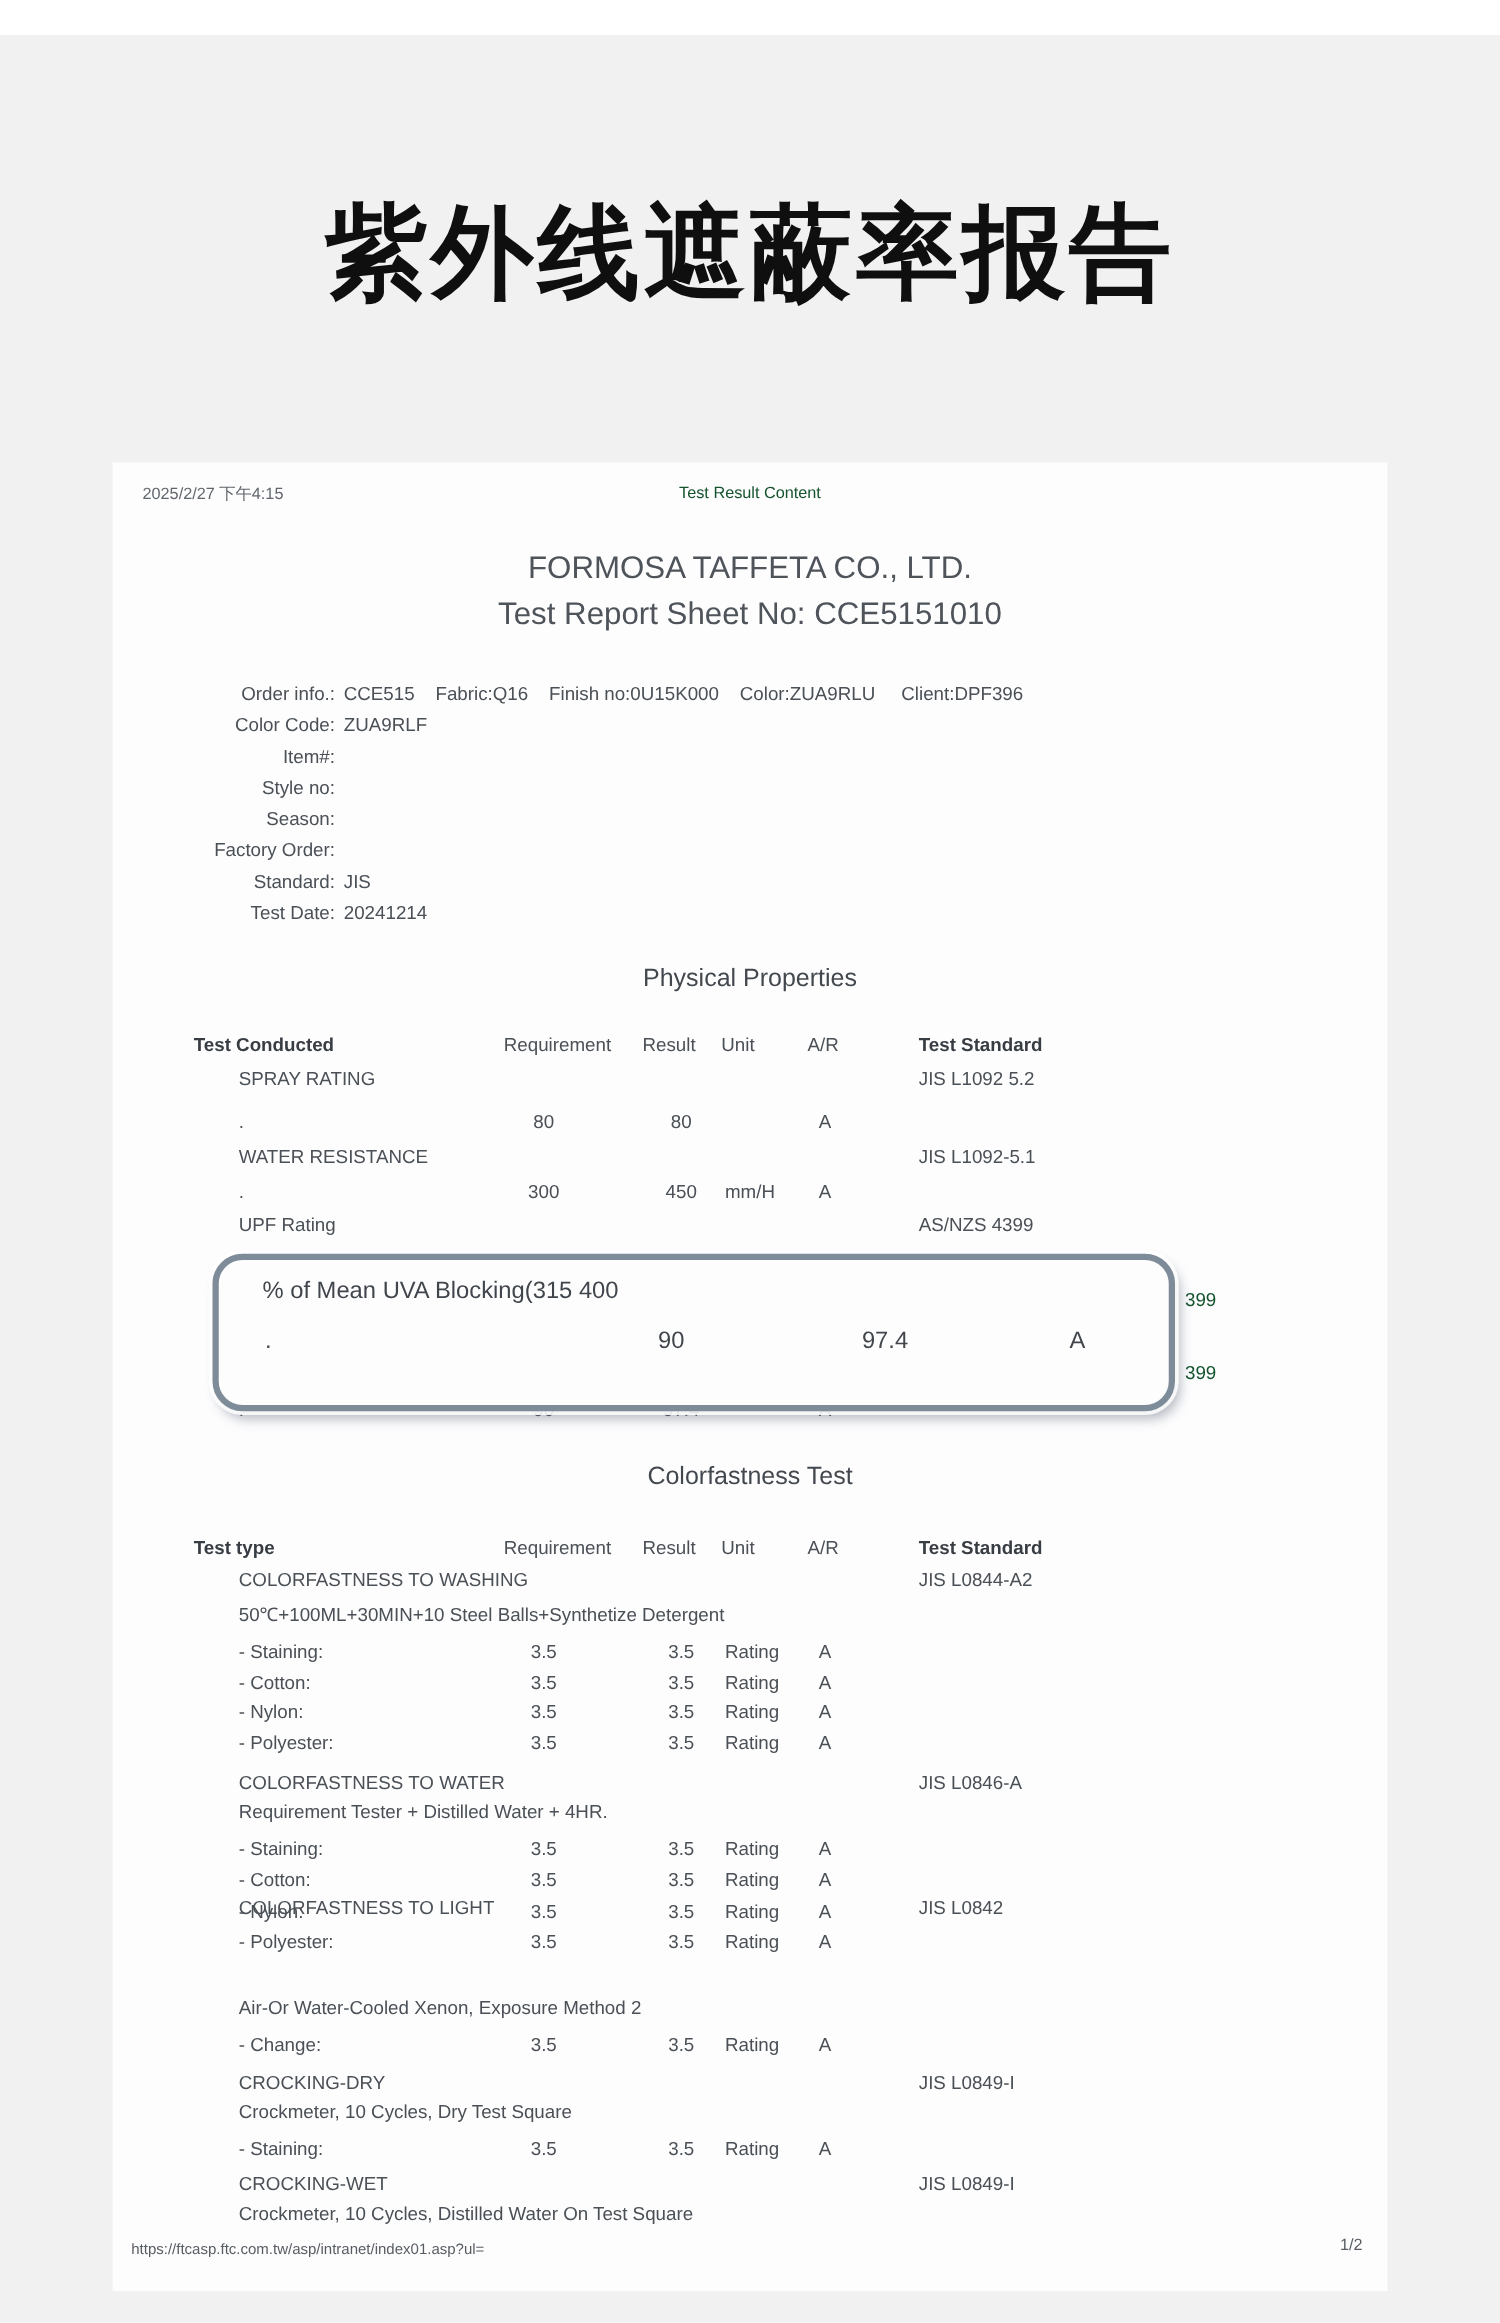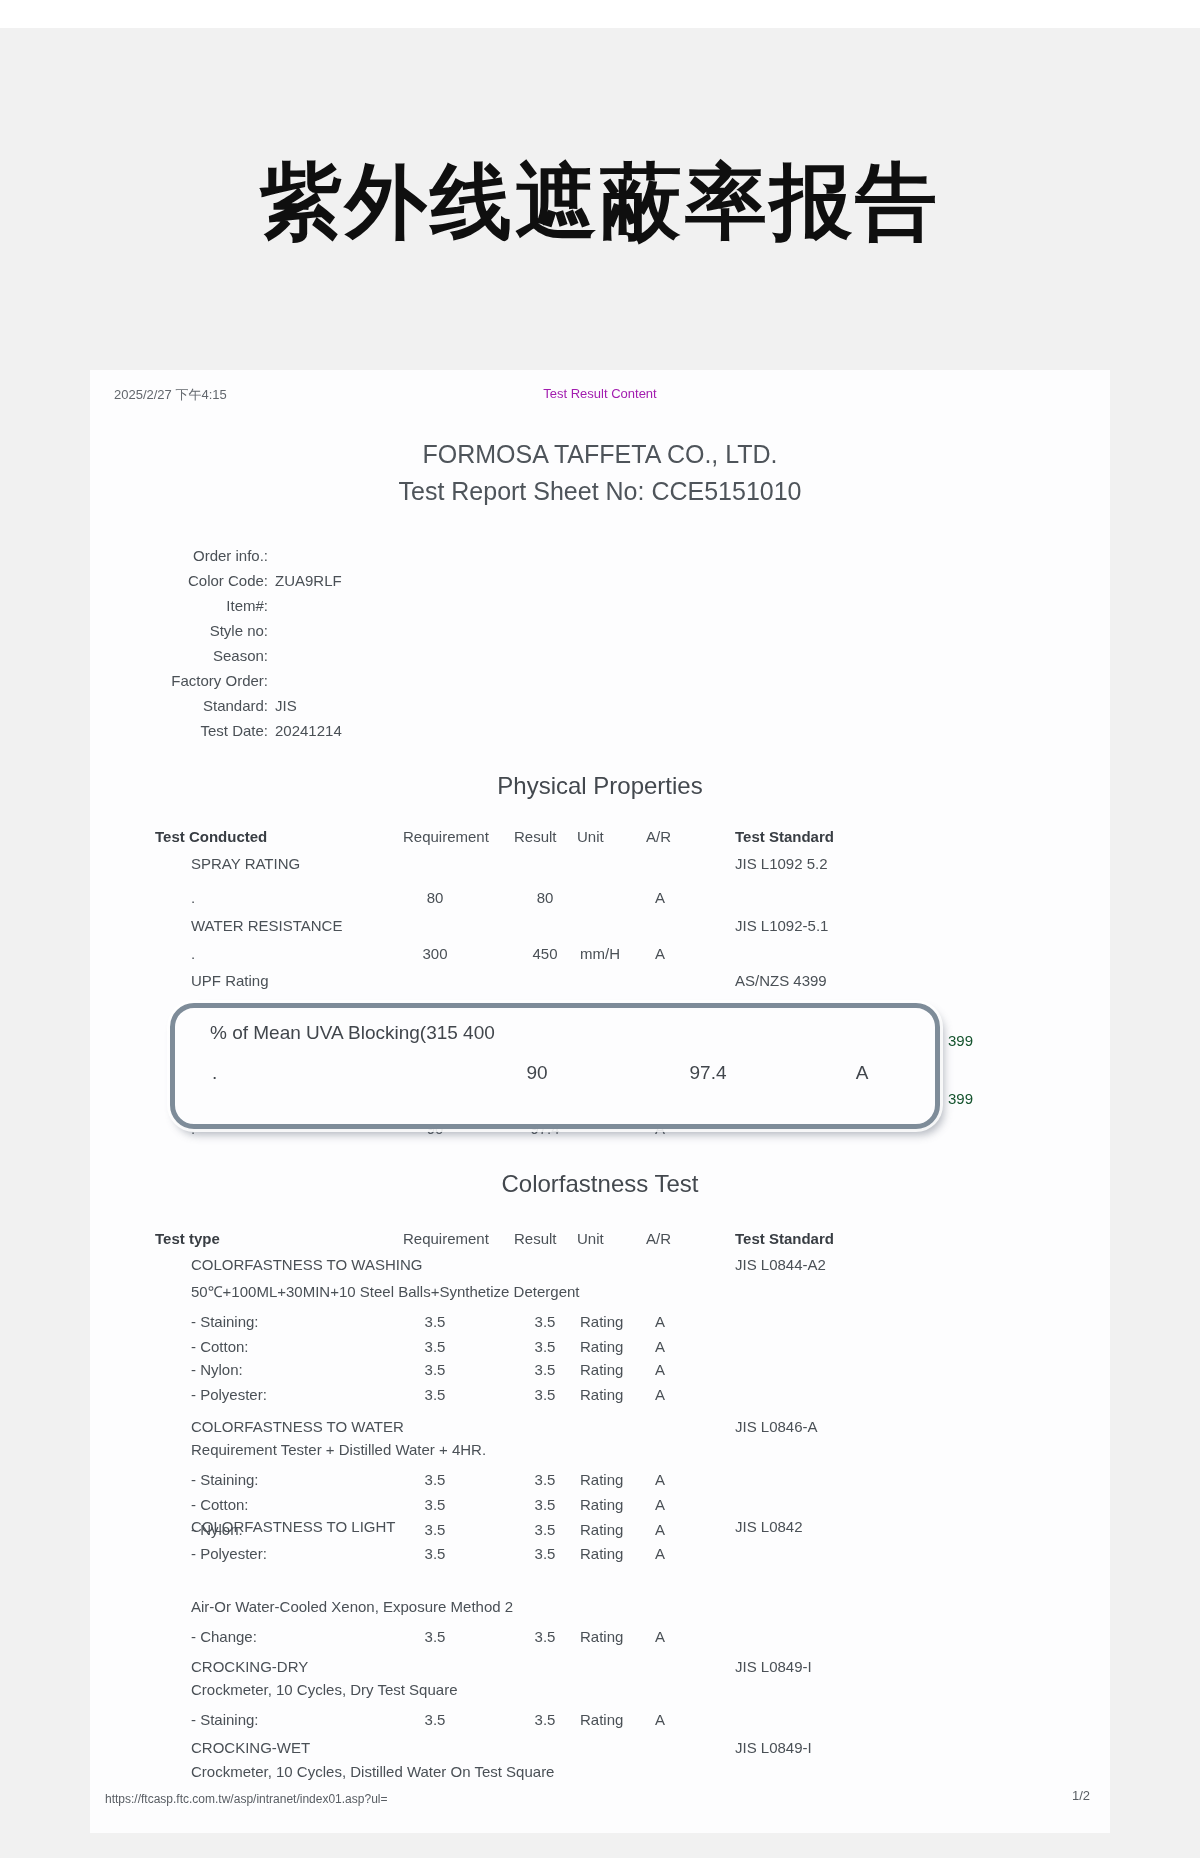--- a/index.html
+++ b/index.html
@@ -14,26 +14,26 @@
   .big-title{
     position:absolute;left:0;top:148px;width:1200px;text-align:center;
     font-size:82px;font-weight:900;color:#0f0f0f;letter-spacing:3px;
   }
   .page{
     position:absolute;left:90px;top:370px;width:1020px;height:1463px;
     background:#fdfdfe;color:#4a5056;
   }
   .abs{position:absolute;}
   .timestamp{left:24px;top:16px;font-size:13px;color:#62676d;}
-  .hdr-center{left:0;top:16px;width:100%;text-align:center;font-size:13px;color:#a21caf;}
+  .hdr-center{left:0;top:16px;width:100%;text-align:center;font-size:13px;color:#14532d;}
   .company-block{left:0;top:66px;width:100%;text-align:center;font-size:25px;color:#4e545a;line-height:37px;}
   .info-line{left:0;font-size:15px;height:20px;width:100%;}
   .info-label{position:absolute;left:0;width:178px;text-align:right;display:inline-block;}
   .info-value{position:absolute;left:185px;white-space:pre;}
-  .section-heading{left:0;width:100%;text-align:center;font-size:24px;color:#43484e;}
+  .section-heading{left:0;width:100%;text-align:center;font-size:20px;color:#43484e;}
   .trow{left:0;width:100%;height:20px;font-size:15px;color:#4a5056;}
   .trow span{position:absolute;white-space:pre;}
   .c-label{left:65px;margin-left:36px;}
   .c-req{left:345px;transform:translateX(-50%);}
   .c-res{left:455px;transform:translateX(-50%);}
   .c-unit{left:490px;}
   .c-ar{left:570px;transform:translateX(-50%);}
   .c-std{left:645px;}
   .h-label{left:65px;font-weight:bold;color:#383d43;}
   .h-req{left:313px;}
@@ -72,20 +72,21 @@
   <div class="abs timestamp">2025/2/27 下午4:15</div>
   <div class="abs hdr-center">Test Result Content</div>
 
   <div class="abs company-block">
     <div>FORMOSA TAFFETA CO., LTD.</div>
     <div>Test Report Sheet No: CCE5151010</div>
   </div>
 
   <div class="abs info-line" style="top:177px">
       <span class="info-label">Order info.:</span>
+      <span class="info-value">CCE515    Fabric:Q16    Finish no:0U15K000    Color:ZUA9RLU     Client:DPF396</span>
     </div>
   <div class="abs info-line" style="top:202px">
       <span class="info-label">Color Code:</span>
       <span class="info-value">ZUA9RLF</span>
     </div>
   <div class="abs info-line" style="top:227px">
       <span class="info-label">Item#:</span>
       <span class="info-value"></span>
     </div>
   <div class="abs info-line" style="top:252px">

